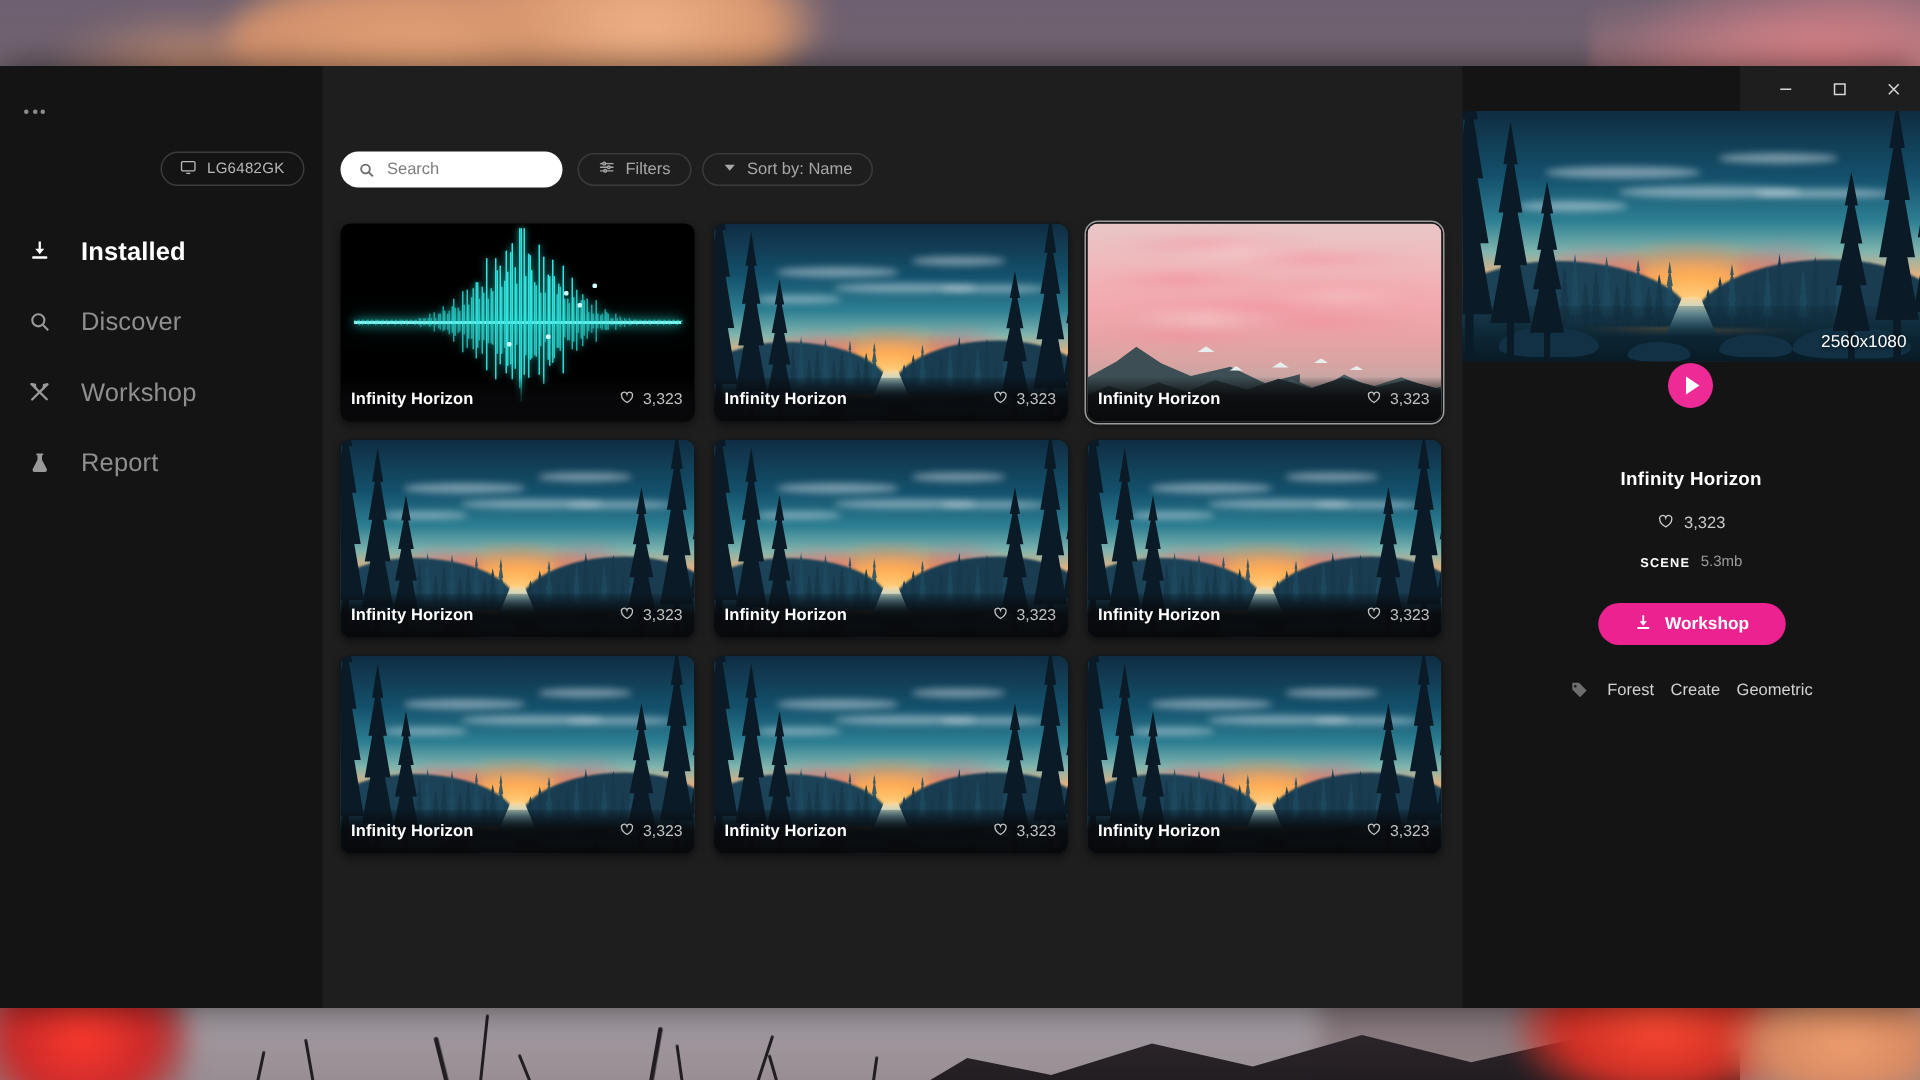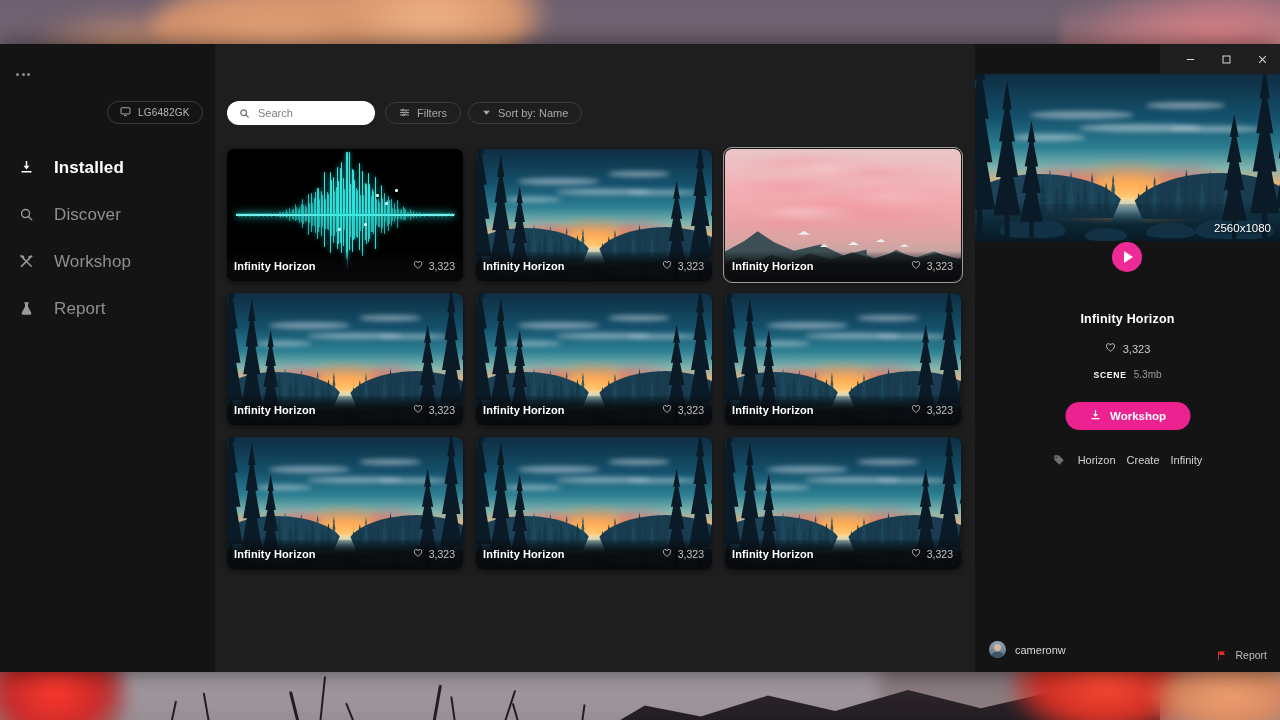--- a/index.html
+++ b/index.html
@@ -1306,41 +1306,26 @@
       </span>
       <span>Workshop</span>
     </div>
 
     <div id="tags">
       <span class="tag-ico">
         <svg width="12" height="12" viewBox="0 0 16 16" fill="currentColor">
           <path d="M1.6 1.6h6l6.8 6.8-6 6-6.8-6.8zM4.3 3.6a1.1 1.1 0 1 0 0 2.2 1.1 1.1 0 0 0 0-2.2z"></path>
         </svg>
       </span>
-      <span class="tag">Horizon</span>
+      <span class="tag">Forest</span>
       <span class="tag">Create</span>
-      <span class="tag">Infinity</span>
+      <span class="tag">Geometric</span>
     </div>
 
 
-    <div id="panel-footer">
-      <div id="author">
-        <span id="avatar"></span>
-        <span id="author-name">cameronw</span>
-      </div>
-      <div id="report">
-        <span class="flag-ico">
-          <svg width="11" height="11" viewBox="0 0 16 16" fill="currentColor">
-            <path d="M3 1.8h1.3v12.4H3z"></path>
-              <path d="M4.8 2.2h8.4l-2 2.6 2 2.6H4.8z"></path>
-          </svg>
-        </span>
-        <span>Report</span>
-      </div>
-    </div>
   </div>
 </div>
 
 <div id="winctl">
   <div class="winbtn">
     <svg width="11" height="11" viewBox="0 0 12 12" stroke="currentColor" stroke-width="1.1">
         <path d="M2 6h8"></path>
       </svg>
   </div>
   <div class="winbtn">

